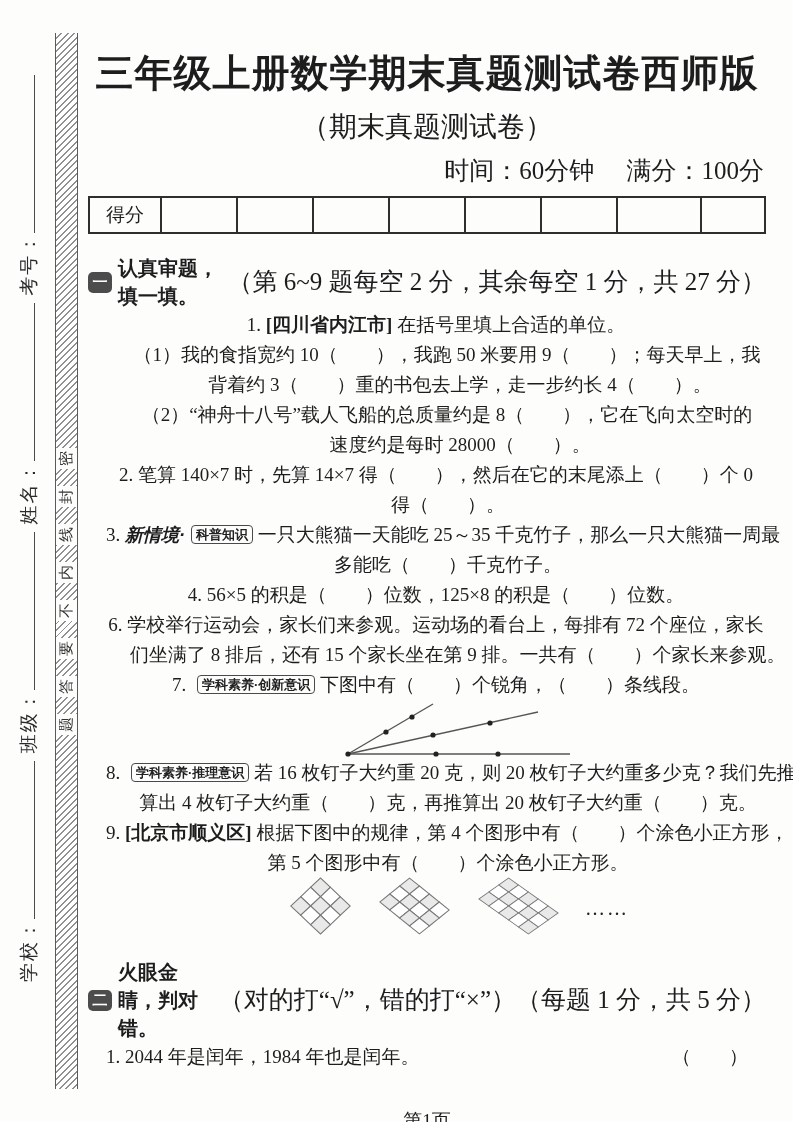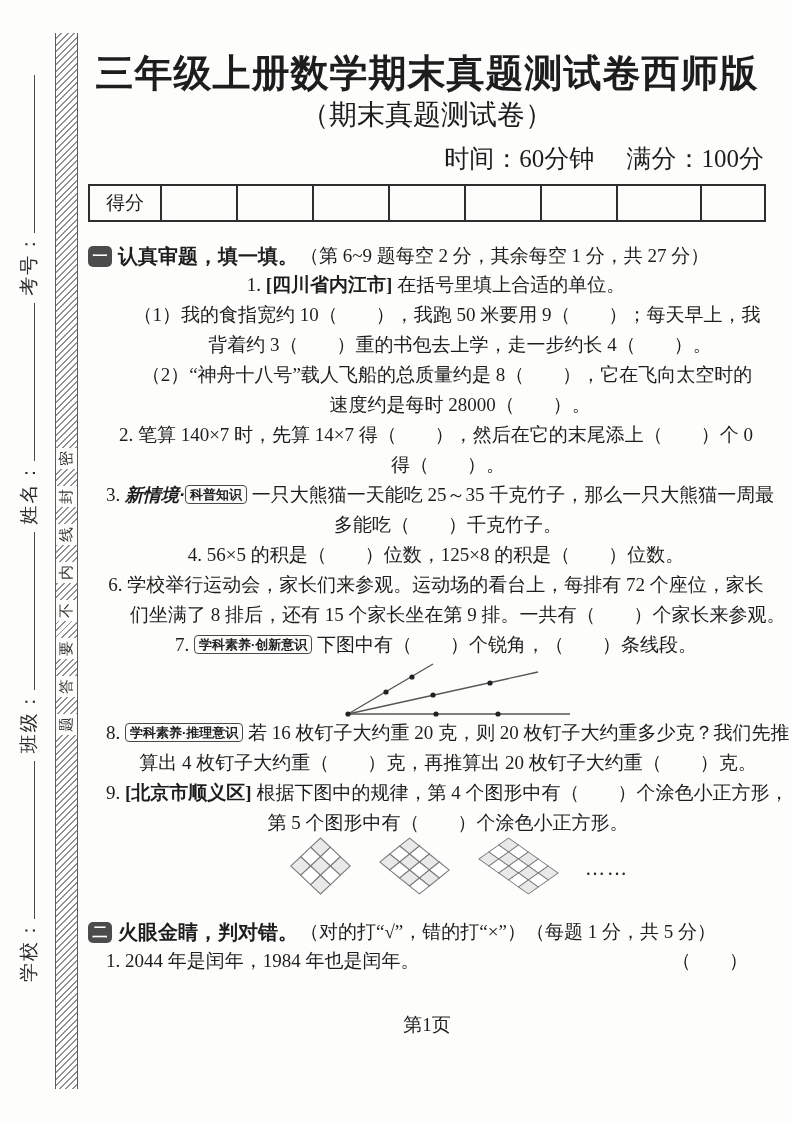--- a/index.html
+++ b/index.html
@@ -18,44 +18,44 @@
   .seal-band { position:absolute; left:55px; top:33px; width:21px; height:1056px;
                border-left:1.6px solid #5a5a5a; border-right:1.6px solid #5a5a5a;
                background:repeating-linear-gradient(135deg,#ffffff 0 3.2px,#909090 3.2px 4.6px); }
   .seal-chars { position:absolute; top:415px; left:0; width:100%;
                 display:flex; flex-direction:column; align-items:center; gap:17px; }
   .seal-chars span { display:block; width:21px; height:21px; line-height:21px; text-align:center;
                      background:#fdfdfc; transform:rotate(-90deg); font-size:15px; color:#333; }
 
   .content { position:absolute; left:88px; top:50px; width:678px; }
   .title    { text-align:center; font-size:38px; font-weight:bold; line-height:46px; letter-spacing:1px; }
-  .subtitle { text-align:center; font-size:28px; line-height:38px; }
+  .subtitle { text-align:center; font-size:28px; line-height:38px; margin-top:12px; }
   .meta     { text-align:right; font-size:25px; line-height:26px; margin-top:12px; padding-right:2px; }
   .meta span + span { margin-left:26px; }
 
   table.score { border-collapse:collapse; width:100%; margin-top:12px; table-layout:fixed; }
   .score td { border:2px solid #2e2e2e; height:34px; text-align:center; font-size:19px; padding:0; }
 
   .sec-head { margin-top:20px; display:flex; align-items:center; line-height:28px;
               font-family:"Liberation Sans","DejaVu Sans",sans-serif; font-size:20px; font-weight:bold; }
   .sec-badge { display:inline-flex; align-items:center; justify-content:center; flex:0 0 auto;
                width:24px; height:21px; background:#4c4c4c; color:#fff; border-radius:5px;
                font-size:15px; margin-right:6px; }
   .sec-note { font-family:"Liberation Serif","DejaVu Serif",serif; font-weight:normal;
-              font-size:19px; margin-left:2px; white-space:nowrap;text-align:right; }
+              font-size:25px; margin-left:2px; white-space:nowrap;text-align:right; }
 
   .line { font-size:19px; line-height:30px; white-space:nowrap;text-align:center; }
   .q    { padding-left:18px; }
   .sub  { padding-left:40px; }
   .w1   { padding-left:42px; }
   .w2   { padding-left:66px; }
   .qtag { font-weight:bold; }
   .qbadge { display:inline-block; border:1.3px solid #4a4a4a; border-radius:4px;
             font-family:"Liberation Sans","DejaVu Sans",sans-serif; font-size:13px; font-weight:bold;
-            line-height:17px; padding:0 4px; vertical-align:2px; color:#222; }
+            line-height:17px; padding:0 4px; vertical-align:2px; color:#222;margin-left:6px; }
   .qbadge-prefix { font-family:"Liberation Sans","DejaVu Sans",sans-serif; font-size:18px;
                    font-weight:bold; font-style:italic; }
 
   .fig-rays { padding-left:250px; height:58px; }
   .fig-patterns { display:flex; align-items:center; gap:24px; padding-left:200px; height:60px; }
   .ellipsis { font-size:20px; letter-spacing:2px; color:#222; }
 
   .judge-line { display:flex; justify-content:space-between; padding-right:18px; }
   .footer { text-align:center; font-size:19px; margin-top:36px; }
 </style>

